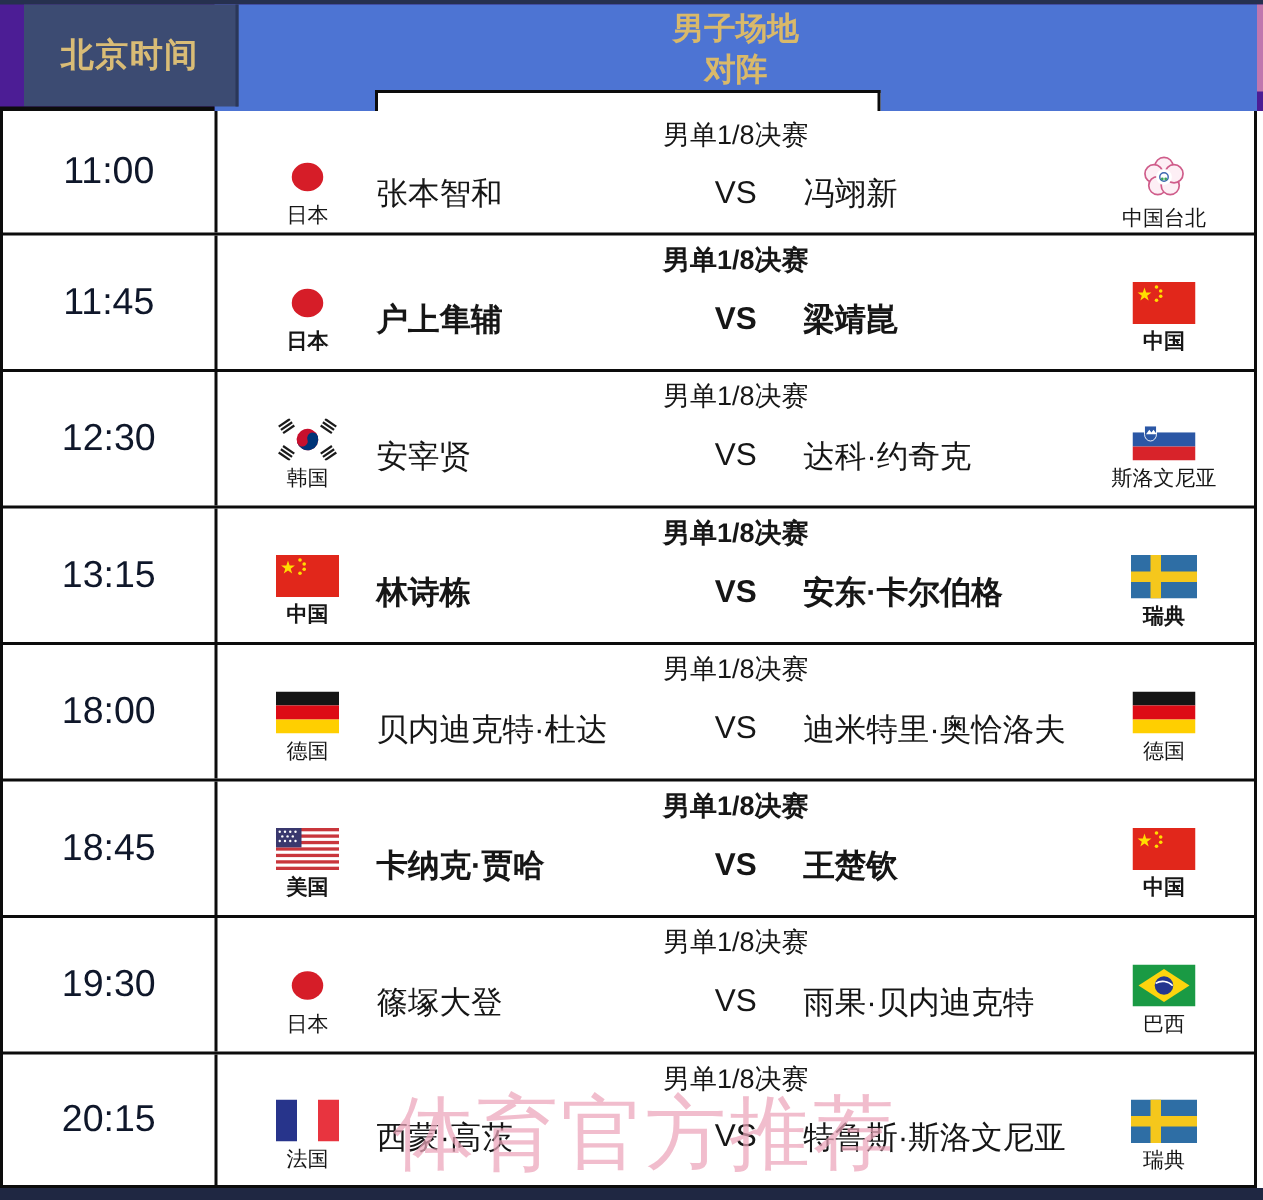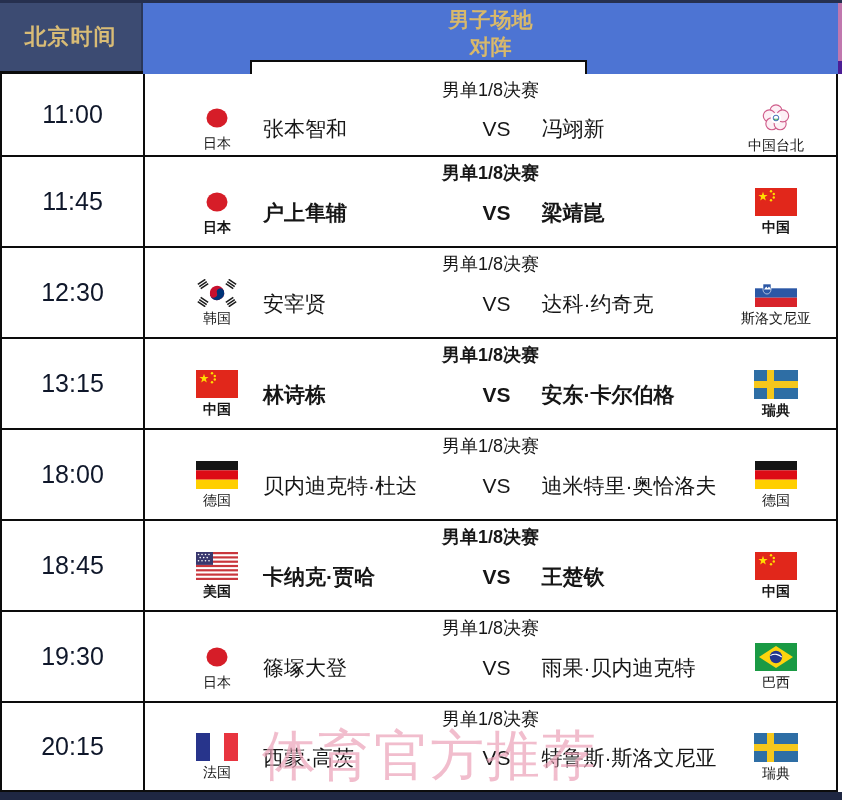--- a/index.html
+++ b/index.html
@@ -1,39 +1,39 @@
 <!DOCTYPE html>
 <html><head>
 <meta charset="utf-8">
 <style>
   html,body{margin:0;padding:0;background:#fff;}
   .page{width:842px;height:800px;position:relative;overflow:hidden;background:#fff;
         font-family:"Liberation Sans","DejaVu Sans",sans-serif;color:#111;}
   
   .hdr{position:relative;height:71px;border-top:3px solid #26304f;background:#4c1d95;}
-  .hdr-navy{position:absolute;left:0;top:0;width:141px;height:68px;background:#3c4b72;
+  .hdr-navy{position:absolute;left:16px;top:0;width:141px;height:68px;background:#3c4b72;
             border-right:2px solid #2a3759;display:flex;align-items:center;justify-content:center;}
   .hdr-navy-underline{position:absolute;left:0;top:68px;width:143px;height:3px;background:#0c0c0c;}
   .hdr-title{color:#d9bc76;font-size:22px;font-weight:700;letter-spacing:1px;}
   .hdr-blue{position:absolute;left:143px;right:4px;top:0;height:71px;background:#4d74d3;}
   .hdr-pink{position:absolute;right:0;top:0;width:4px;height:58px;background:#c077ae;}
   .hdr-venue{position:absolute;left:143px;right:4px;top:3px;text-align:center;
              color:#d9b96a;font-size:21px;font-weight:700;line-height:27px;}
   .hdr-notch{position:absolute;left:250px;width:337px;top:57px;height:14px;background:#fff;
              border:2px solid #0c0c0c;border-bottom:none;box-sizing:border-box;}
   
   .rows{width:838px;box-sizing:border-box;border-left:2px solid #0c0c0c;border-right:2px solid #0c0c0c;}
   .row{display:flex;height:91px;box-sizing:border-box;border-bottom:2px solid #0c0c0c;background:transparent;}
   .row:nth-child(1){height:83px;}
   .row:nth-child(8){height:89px;}
   .time{width:141px;border-right:2px solid #0c0c0c;display:flex;align-items:center;
         justify-content:center;font-size:25px;color:#0f172a;}
   .match{flex:1;display:flex;flex-direction:column;}
   .round{text-align:center;font-size:18px;padding-top:4px;height:24px;color:#161616;}
-  .mbody{flex:1;display:flex;align-items:center;padding:0 14px 6px 26px;}
+  .mbody{flex:1;display:flex;align-items:center;padding:0 14px 6px 14px;}
   .fg{width:92px;display:flex;flex-direction:column;align-items:center;gap:3px;}
   .flag svg{display:block;}
   .country{font-size:14px;color:#161616;}
   .line{flex:1;display:flex;align-items:center;font-size:21px;color:#161616;}
   .p{flex:1;text-align:left;}
   .vs{width:90px;text-align:center;}
   .bold .round,.bold .line,.bold .country{font-weight:700;}
   
   .bottombar{width:842px;height:8px;background:#1f2742;}
   .watermark{position:absolute;left:262px;top:720px;white-space:nowrap;pointer-events:none;

